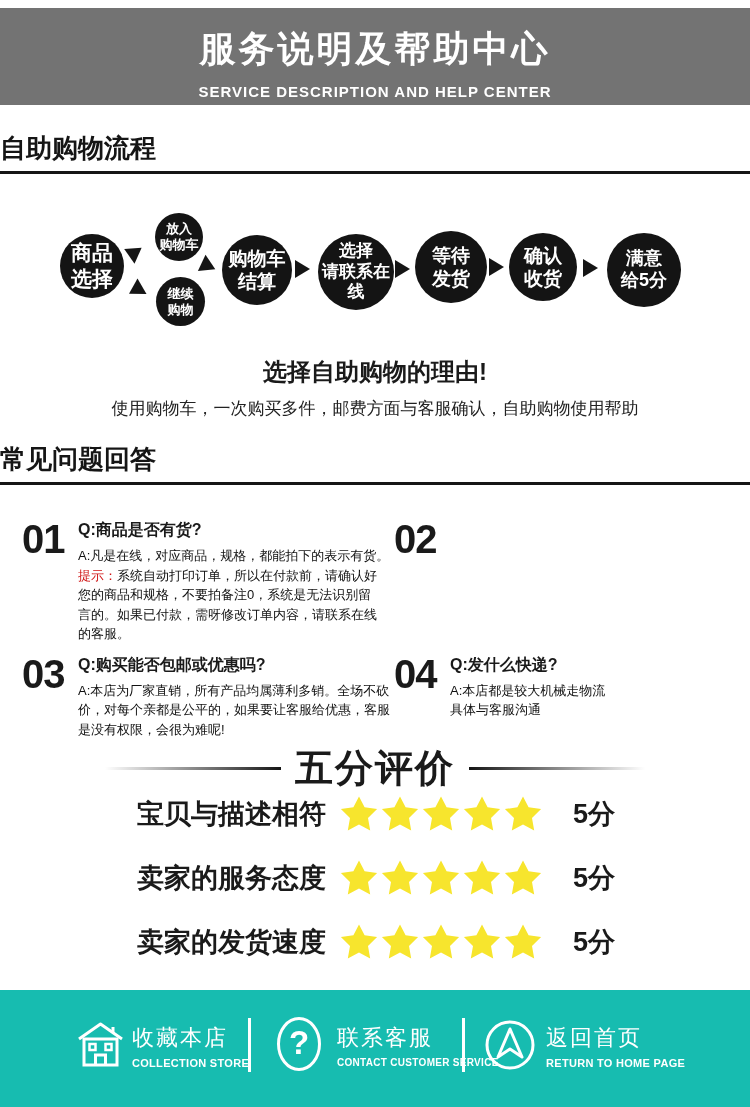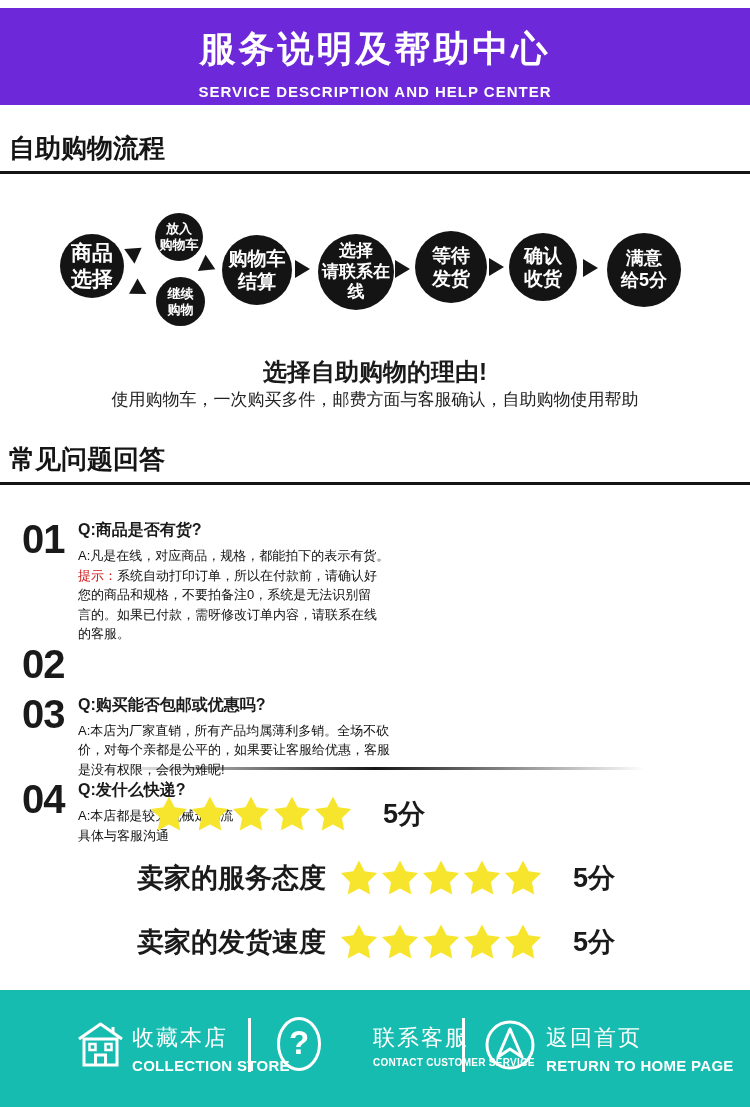--- a/index.html
+++ b/index.html
@@ -6,28 +6,28 @@
   body{
     width:750px;height:1107px;position:relative;overflow:hidden;
     background:#ffffff;color:#1a1a1a;
     font-family:"Liberation Sans","DejaVu Sans",sans-serif;
   }
   .red{color:#d01212;}
 
   
   .header{
     position:absolute;left:0;top:8px;width:750px;height:97px;
-    background:#6d28d9;color:#fff;text-align:center;
+    background:#737373;color:#fff;text-align:center;
   }
   .header-title{font-size:36px;font-weight:bold;letter-spacing:3px;padding-top:17px;}
   .header-sub{font-size:15px;font-weight:bold;letter-spacing:1px;margin-top:9px;}
 
   
   .section-heading{
-    margin:0 0 0 0;padding:0 0 5px 9px;
+    margin:0 0 0 0;padding:0 0 5px 0;
     font-size:26px;font-weight:bold;color:#151515;
     border-bottom:3px solid #151515;
   }
   #heading-flow{position:absolute;left:0;top:131px;width:750px;box-sizing:border-box;}
   #heading-faq{position:absolute;left:0;top:442px;width:750px;box-sizing:border-box;}
 
   
   .flow{position:absolute;left:0;top:165px;width:750px;height:175px;}
   .circle{
     position:absolute;background:#141414;color:#fff;border-radius:50%;
@@ -37,25 +37,25 @@
   .arrow{
     position:absolute;width:0;height:0;
     border-left:15px solid #151515;
     border-top:9px solid transparent;
     border-bottom:9px solid transparent;
   }
 
   
   .reason{position:absolute;left:0;top:356px;width:750px;text-align:center;}
   .reason-title{font-size:24px;font-weight:bold;}
-  .reason-sub{font-size:17px;color:#222;}
+  .reason-sub{font-size:17px;margin-top:9px;color:#222;}
 
   
   .faq{position:absolute;left:22px;top:519px;width:716px;}
-  .faq-row{display:flex;flex-direction:column;}
+  .faq-row{display:flex;}
   .faq-row + .faq-row{margin-top:10px;}
   .faq-item{display:flex;}
   .faq-item.col1{width:372px;}
   .faq-item.col2{width:340px;}
   .faq-num{
     width:54px;flex:none;font-size:40px;font-weight:600;
     letter-spacing:-1px;line-height:1;color:#1a1a1a;
   }
   .faq-content{flex:1;padding-left:2px;}
   .faq-q{font-size:16px;font-weight:bold;margin-bottom:5px;line-height:22px;}
@@ -74,21 +74,21 @@
   .rating-label{font-size:27px;font-weight:bold;width:190px;}
   .stars{display:flex;align-items:center;margin-left:13px;}
   .stars svg{margin-right:3px;display:block;}
   .rating-score{font-size:27px;font-weight:bold;margin-left:28px;}
 
   
   .footer{position:absolute;left:0;bottom:0;width:750px;height:117px;background:#17bcb0;color:#fff;}
   .f-icon{position:absolute;}
   .f-text{position:absolute;}
   .f-label{font-size:22px;font-weight:normal;letter-spacing:2px;line-height:24px;}
-  .f-sub{font-size:15px;font-weight:bold;letter-spacing:0.3px;margin-top:7px;white-space:nowrap;}
+  .f-sub{font-size:11px;font-weight:bold;letter-spacing:0.3px;margin-top:7px;white-space:nowrap;}
   .f-divider{position:absolute;width:3px;height:54px;background:#fff;top:28px;}
 </style>
 </head>
 <body>
 
 <div class="header">
   <div class="header-title">服务说明及帮助中心</div>
   <div class="header-sub">SERVICE DESCRIPTION AND HELP CENTER</div>
 </div>
 
@@ -171,23 +171,25 @@
         <div class="faq-q">Q:发什么快递?</div>
         <div class="faq-a"><span>A:本店都是较大机械走物流</span><br><span>具体与客服沟通</span></div>
       </div>
     </div>
   </div>
 </div>
 
 <div class="rating">
   <div class="rating-titlebar">
     <div class="rating-line left"></div>
+    <div class="rating-title">五分评价</div>
     <div class="rating-line right"></div>
   </div>
   <div class="rating-row first">
+    <div class="rating-label">宝贝与描述相符</div>
     <div class="stars">
         <svg width="38" height="36" viewBox="0 0 38 36">
           <polygon points="19,0.5 24.6,11.3 37.1,13.1 28,21.9 30.2,34.4 19,28.5 7.8,34.4 10,21.9 0.9,13.1 13.4,11.3" fill="#f7e52d"></polygon>
         </svg>
         <svg width="38" height="36" viewBox="0 0 38 36">
           <polygon points="19,0.5 24.6,11.3 37.1,13.1 28,21.9 30.2,34.4 19,28.5 7.8,34.4 10,21.9 0.9,13.1 13.4,11.3" fill="#f7e52d"></polygon>
         </svg>
         <svg width="38" height="36" viewBox="0 0 38 36">
           <polygon points="19,0.5 24.6,11.3 37.1,13.1 28,21.9 30.2,34.4 19,28.5 7.8,34.4 10,21.9 0.9,13.1 13.4,11.3" fill="#f7e52d"></polygon>
         </svg>
@@ -262,21 +264,21 @@
   </div>
 
   <div class="f-divider" style="left:248px;"></div>
 
   <div class="f-icon" style="left:276px;top:26px;">
     <svg width="46" height="56" viewBox="0 0 46 56">
       <ellipse cx="23" cy="28" rx="20.5" ry="25.5" fill="none" stroke="#fff" stroke-width="3"></ellipse>
       <text x="23" y="38" text-anchor="middle" fill="#fff" font-size="33" font-weight="bold" font-family="Liberation Sans, sans-serif">?</text>
     </svg>
   </div>
-  <div class="f-text" style="left:337px;top:36px;margin-left:36px;">
+  <div class="f-text" style="left:337px;top:36px;">
     <div class="f-label">联系客服</div>
     <div class="f-sub" style="font-size:10px;">CONTACT CUSTOMER SERVICE</div>
   </div>
 
   <div class="f-divider" style="left:462px;"></div>
 
   <div class="f-icon" style="left:484px;top:29px;">
     <svg width="52" height="52" viewBox="0 0 52 52">
       <circle cx="26" cy="26" r="23" fill="none" stroke="#fff" stroke-width="3"></circle>
       <polygon points="26,10 38,38 26,30 14,38" fill="none" stroke="#fff" stroke-width="3" stroke-linejoin="round"></polygon>

